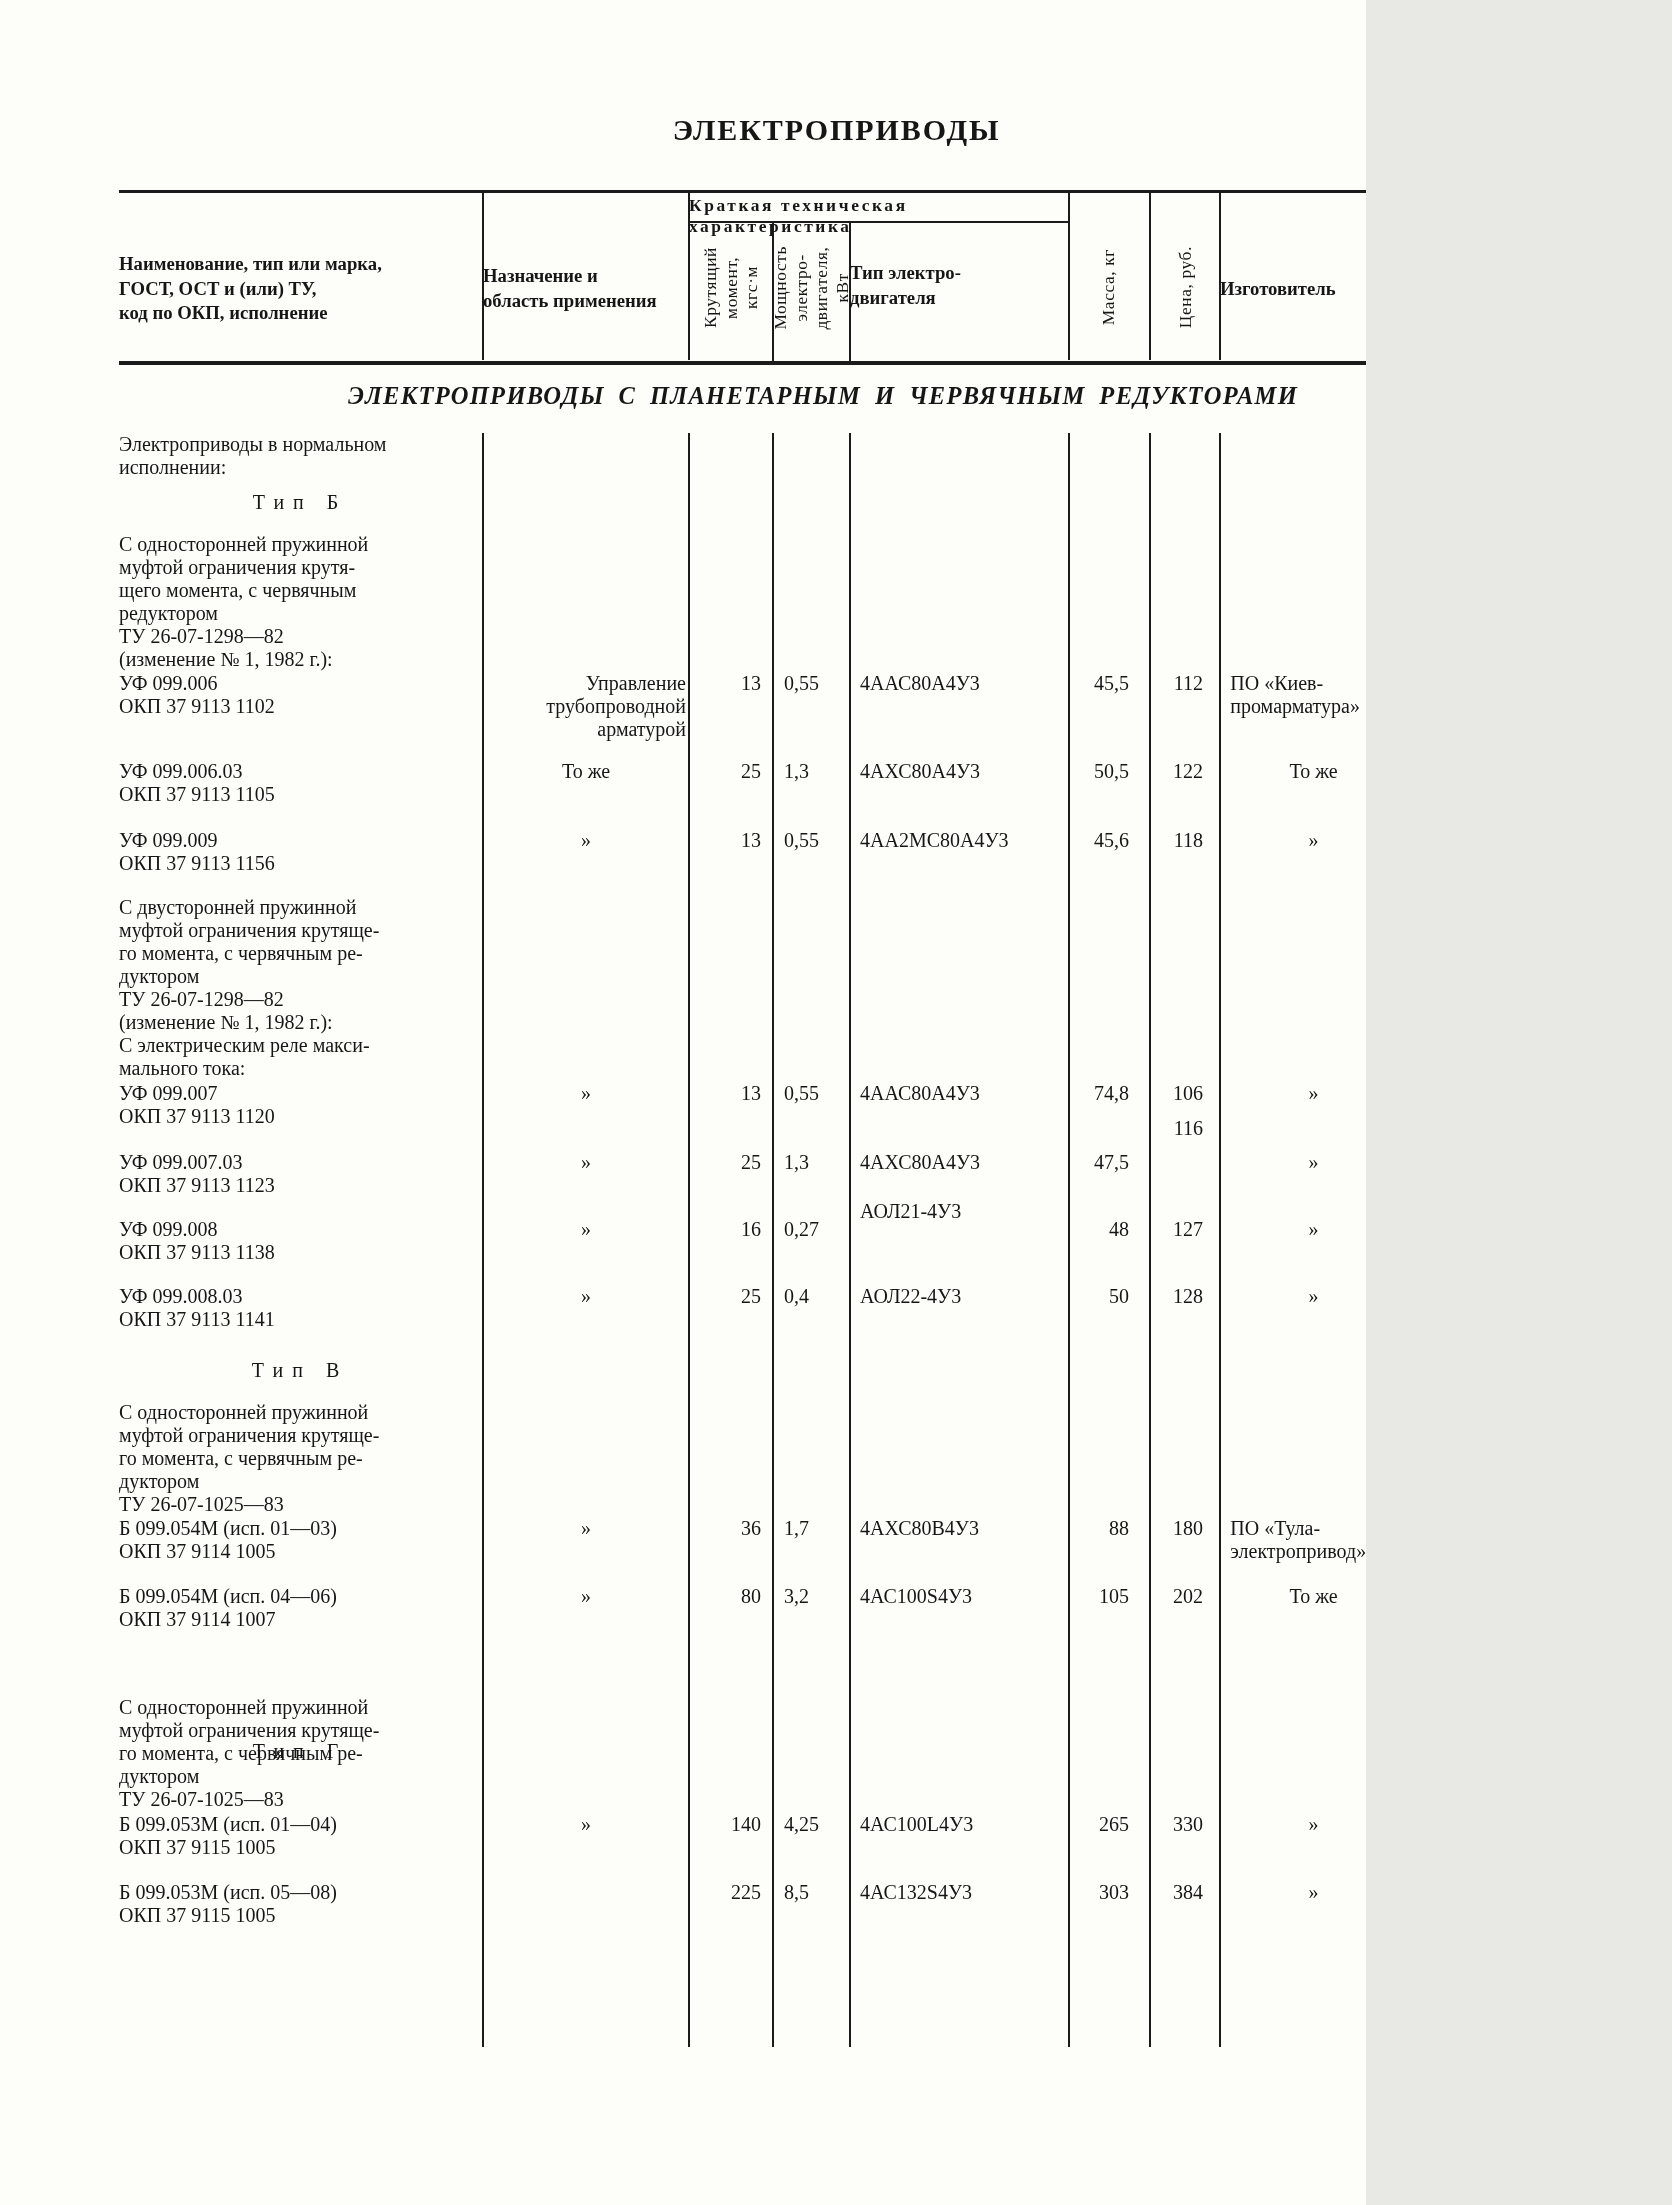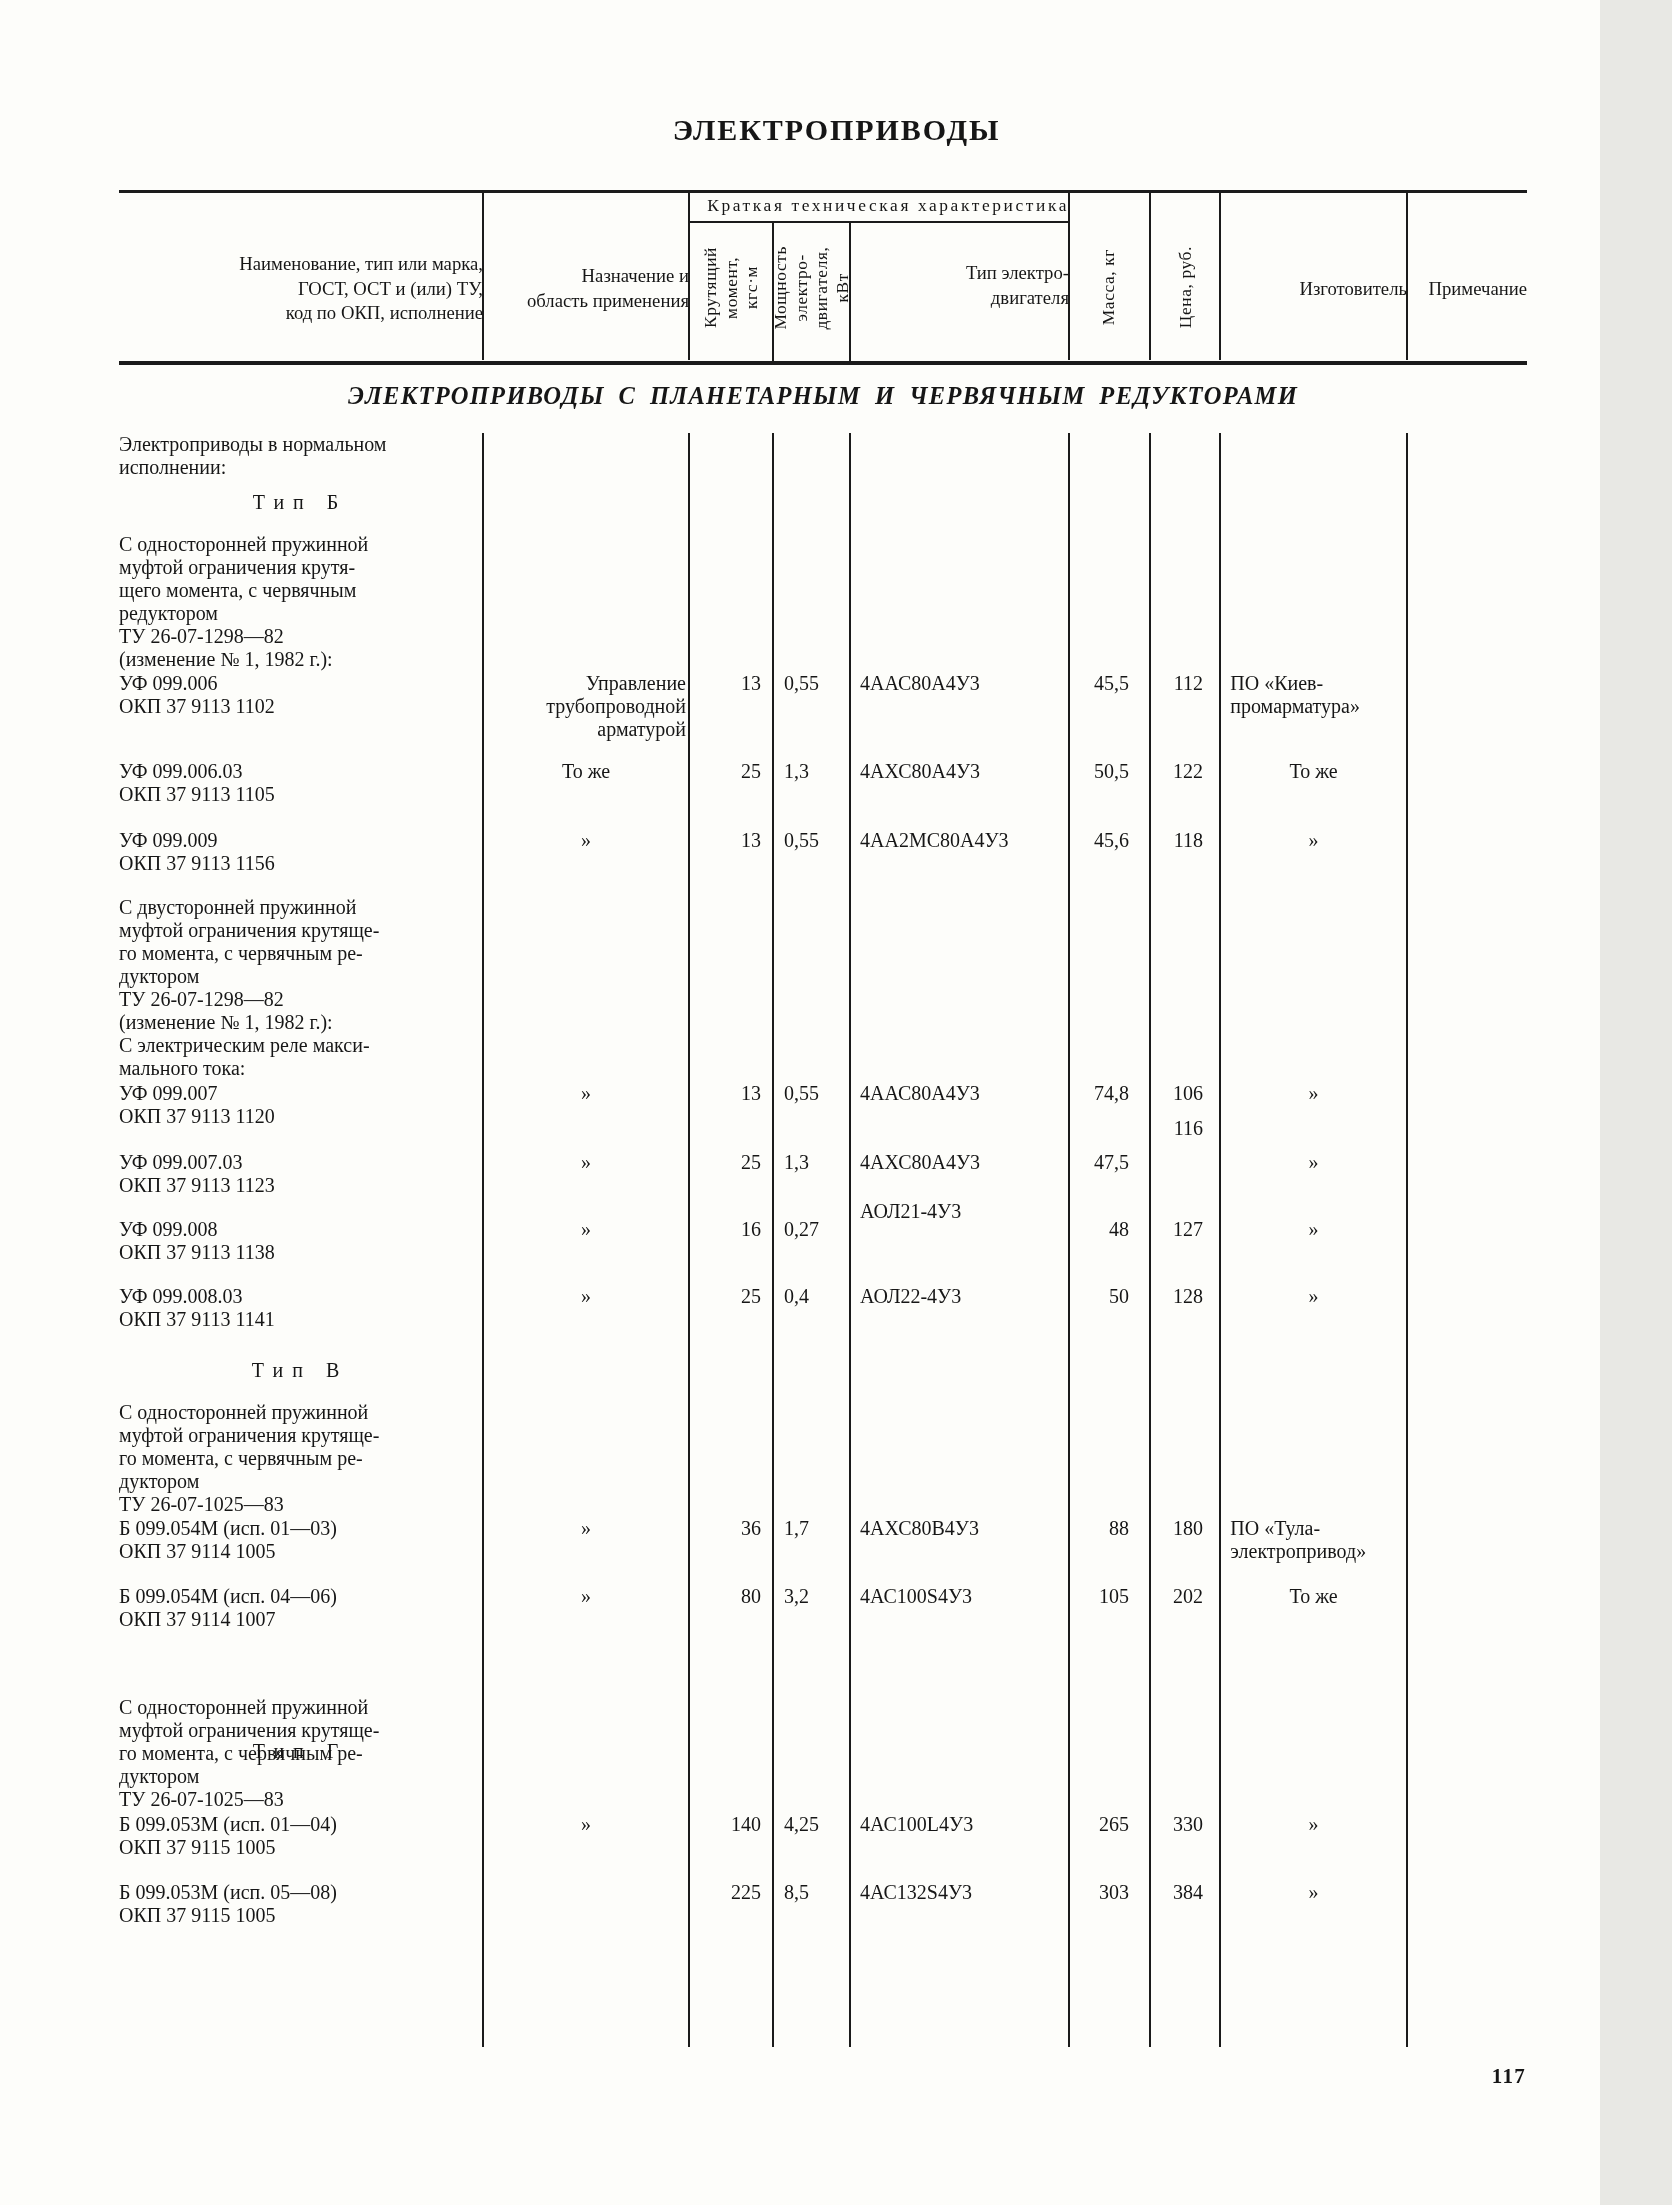--- a/index.html
+++ b/index.html
@@ -1,34 +1,34 @@
 <!DOCTYPE html>
 <html style="font-size:10.3px"><head>
 <meta charset="utf-8">
 <style>
   html,body { margin:0; padding:0; background:#e8e8e4; }
   .page {
-    position:relative; width:1600px; height:2205px;
+    position:relative; width:1366px; height:2205px;
     background:#fdfdfa; color:#161616;
     font-family:"Liberation Serif", serif;
     overflow:hidden;
   }
   .rule { position:absolute; background:#1b1b1b; }
   .title {
     position:absolute; left:0; top:113px; width:1673px;
     text-align:center; font-size:30px; font-weight:bold; letter-spacing:1.9px;
   }
   .section-heading {
     position:absolute; left:119px; top:382px; width:1408px;
     text-align:center; font-size:24.5px; font-weight:bold; font-style:italic;
     letter-spacing:1.3px; word-spacing:6.4px; white-space:nowrap;
   }
   .hcell {
-    position:absolute; text-align:right; white-space:pre-line;
-    font-size:18.7px; line-height:24.5px;
+    position:absolute; text-align:left; white-space:pre-line;
+    font-size:18.7px; line-height:24.5px;font-weight:bold;
   }
   .group-head { font-size:17.4px; line-height:20.6px; letter-spacing:2.6px; }
   .vwrap {
     position:absolute; display:flex; align-items:center; justify-content:center;
   }
   .vlabel {
     writing-mode:vertical-rl; transform:rotate(180deg);
     white-space:pre-line; font-size:17.4px; line-height:20.6px; letter-spacing:0.6px;
     text-align:center;
   }

